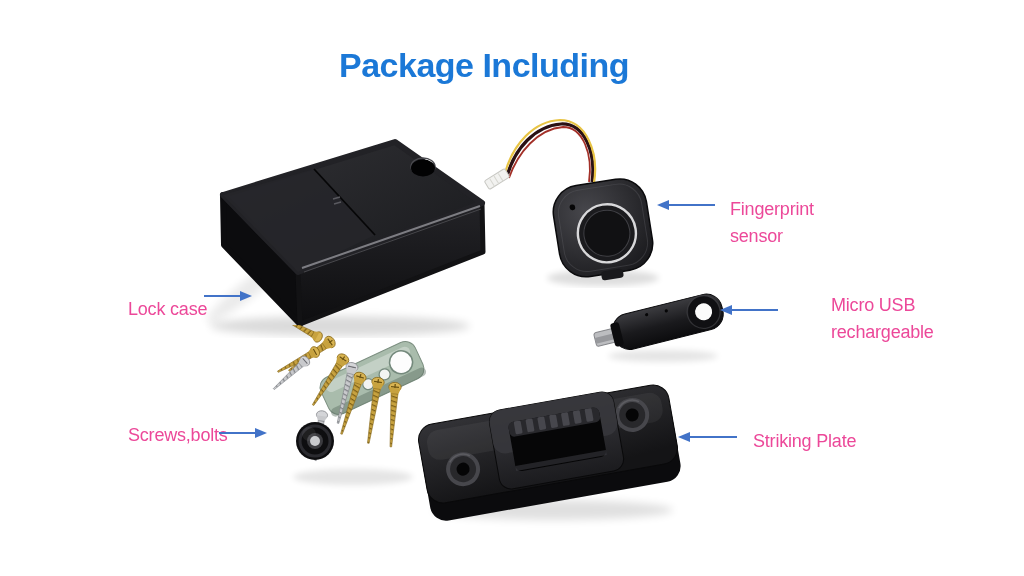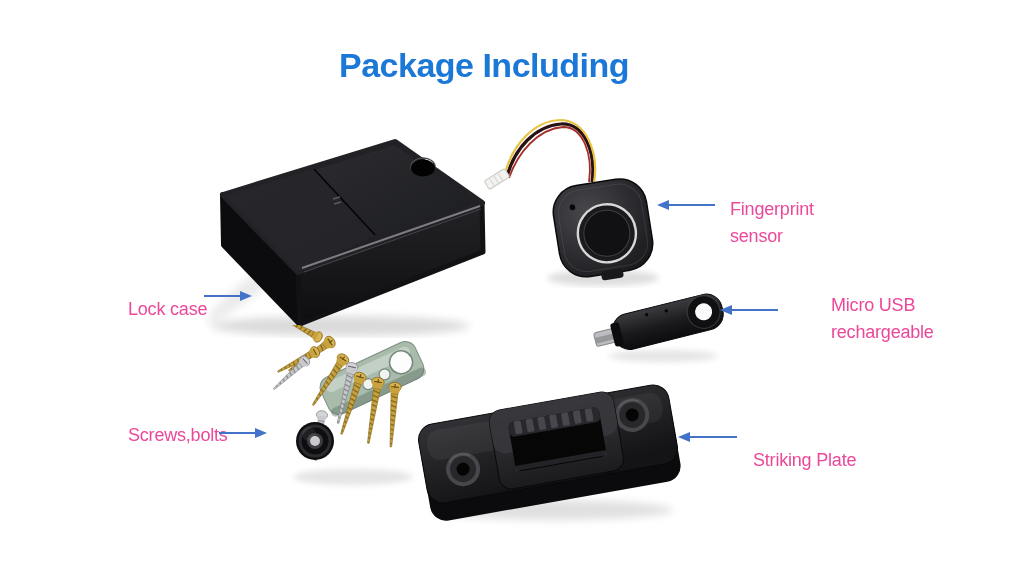--- a/index.html
+++ b/index.html
@@ -14,21 +14,21 @@
     letter-spacing:-0.5px; color:#1b78d7; margin:10px;
   }
   .label {
     position:absolute; font-size:18px; line-height:27px;
     letter-spacing:-0.2px; color:#ec4899;
   }
   #lbl-lock { left:128px; top:296px; }
   #lbl-fp   { left:730px; top:196px; width:96px; }
   #lbl-mu   { left:793px; top:292px; width:120px;margin-left:38px; }
   #lbl-sb   { left:128px; top:422px; }
-  #lbl-sp   { left:753px; top:447px; }
+  #lbl-sp   { left:753px; top:428px; }
   .arrow, .photo { position:absolute; }
   #ar-lock { left:204px; top:289px; }
   #ar-sb   { left:219px; top:426px; }
   #ar-fp   { left:657px; top:198px; }
   #ar-mu   { left:720px; top:303px; }
   #ar-sp   { left:678px; top:430px; }
   #ph-lock { left:195px; top:128px; }
   #ph-fp   { left:475px; top:108px; }
   #ph-mu   { left:593px; top:282px; }
   #ph-sb   { left:268px; top:325px; }

